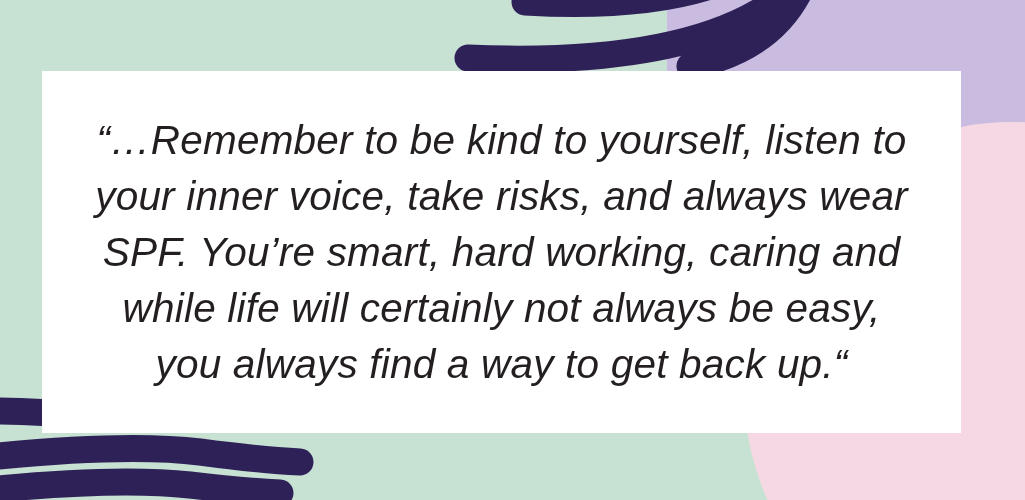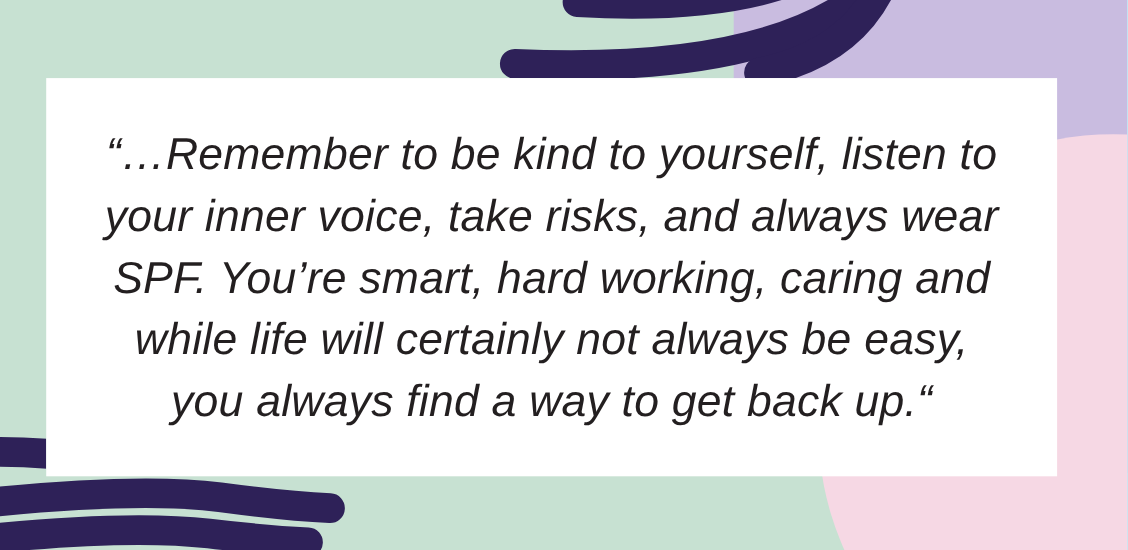--- a/index.html
+++ b/index.html
@@ -5,21 +5,21 @@
   html, body {
     margin: 0;
     padding: 0;
     background: #ffffff;
   }
   #canvas {
     position: relative;
     width: 1025px;
     height: 500px;
     overflow: hidden;
-    background: #0ea5e9;
+    background: #4d7c0f;
     font-family: "Liberation Sans", sans-serif;
   }
   #bg-svg {
     position: absolute;
     top: 0; left: 0;
     width: 1025px;
     height: 500px;
     display: block;
   }
   #quote-card {

